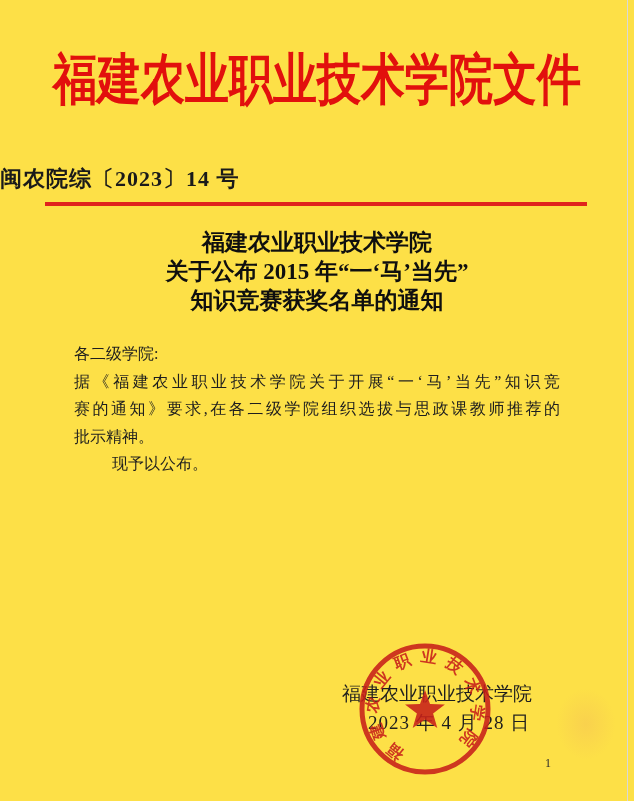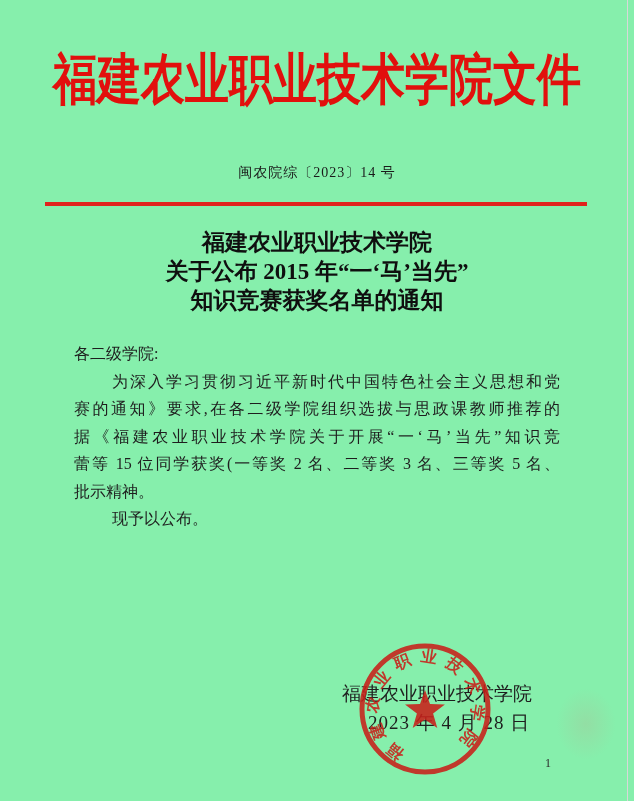--- a/index.html
+++ b/index.html
@@ -1,31 +1,31 @@
 <!DOCTYPE html>
 <html><head>
 <meta charset="utf-8">
 <style>
   html,body{margin:0;padding:0;background:#ffffff;}
   .page{
     position:relative;width:634px;height:801px;overflow:hidden;
-    background:#86efac;
+    background:#fde047;
     font-family:"Liberation Serif","DejaVu Serif",serif;
     color:#1c1c1c;
   }
   .edge-line{position:absolute;top:0;width:1px;height:801px;background:#d8d8d8;}
   .org-title{
     position:absolute;top:50px;left:0;width:634px;text-align:center;
     font-size:44px;font-weight:700;letter-spacing:0px;
     transform:scaleY(1.25);transform-origin:50% 50%;
     white-space:nowrap;
   }
   .doc-number{
-    position:absolute;top:164px;left:0;width:634px;text-align:center;
-    font-size:14px;color:#1a1a1a;letter-spacing:1px;
+    position:absolute;top:164px;left:0;width:634px;text-align:left;
+    font-size:22px;color:#1a1a1a;letter-spacing:1px;font-weight:bold;
   }
   .red-rule{position:absolute;left:45px;top:202px;width:542px;height:4px;}
   .title-block{
     position:absolute;top:228px;left:0;width:634px;text-align:center;
     font-size:23px;font-weight:700;line-height:29px;color:#0f0f0f;
   }
   .body-block{
     position:absolute;left:74px;top:340px;width:486px;
     font-size:16px;line-height:27.5px;color:#1e1e1e;
   }
@@ -64,24 +64,22 @@
   <div class="red-rule" style="background:#e0231c;"></div>
 
   <div class="title-block">
     <div>福建农业职业技术学院</div>
     <div>关于公布 2015 年“一‘马’当先”</div>
     <div>知识竞赛获奖名单的通知</div>
   </div>
 
   <div class="body-block">
     <div class="body-line">各二级学院:</div>
-    <div class="body-line just indent">为深入学习贯彻习近平新时代中国特色社会主义思想和党</div>
+    <div class="body-line just">据《福建农业职业技术学院关于开展“一‘马’当先”知识竞</div>
     <div class="body-line just">赛的通知》要求,在各二级学院组织选拔与思政课教师推荐的</div>
-    <div class="body-line just">据《福建农业职业技术学院关于开展“一‘马’当先”知识竞</div>
-    <div class="body-line just">蕾等 15 位同学获奖(一等奖 2 名、二等奖 3 名、三等奖 5 名、</div>
     <div class="body-line">批示精神。</div>
     <div class="body-line indent">现予以公布。</div>
   </div>
 
   <div class="signature-org">福建农业职业技术学院</div>
   <div class="signature-date">2023 年 4 月 28 日</div>
 
   <svg class="seal" viewBox="0 0 140 140" xmlns="http://www.w3.org/2000/svg" xmlns:xlink="http://www.w3.org/1999/xlink">
     <circle cx="69" cy="69" r="63" fill="none" stroke="#c8201a" stroke-width="5"></circle>
     <path id="sealArc" fill="none" d="M 69,116 A 47,47 0 0,1 69,22 A 47,47 0 0,1 69,116"></path>

